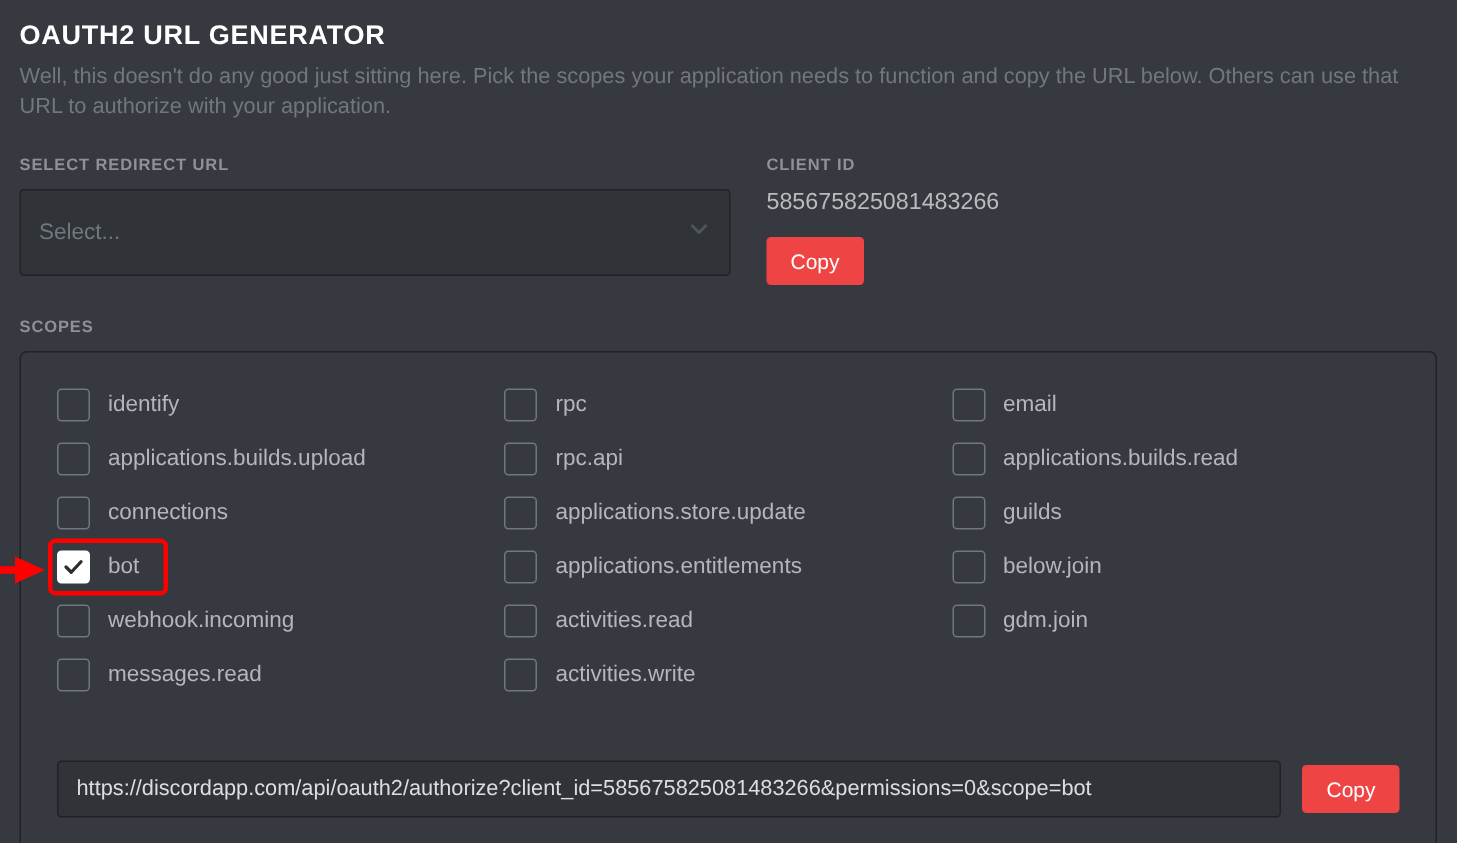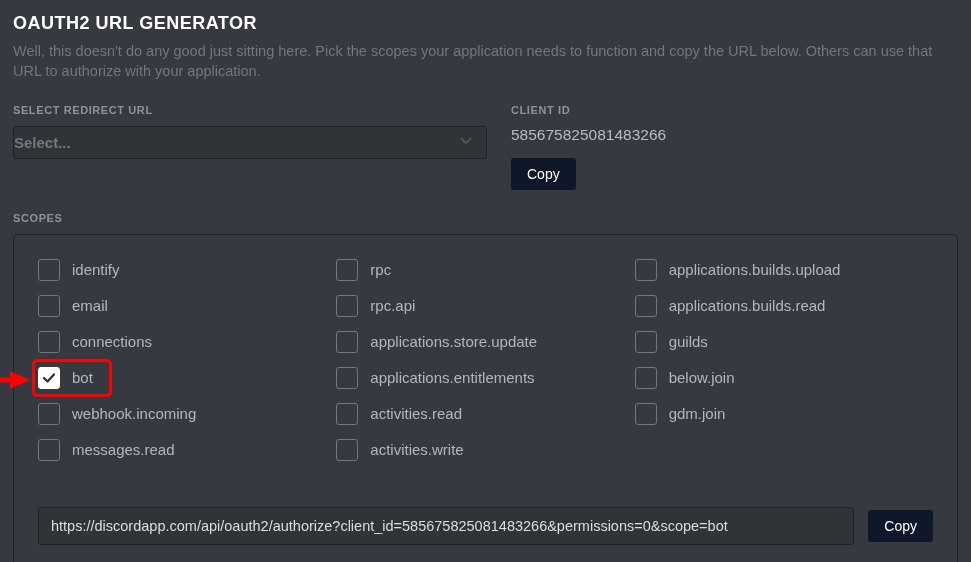--- a/index.html
+++ b/index.html
@@ -39,26 +39,25 @@
     font-weight: 700;
     letter-spacing: 0.6px;
     text-transform: uppercase;
     margin-bottom: 10px;
   }
   .select-box {
     position: relative;
     background: #303338;
     border: 1px solid #202225;
     border-radius: 3px;
-    height: 33px;
-    display: flex;
-    align-items: center;
-    padding: 0 0;
+    height: 58px;
+    display: flex;
+    align-items: center;
+    padding: 0 12px;
     cursor: pointer;
-    font-weight: bold;
   }
   .select-placeholder {
     color: #72767d;
     font-size: 15px;
   }
   .chevron {
     position: absolute;
     right: 14px;
     top: 50%;
     transform: translateY(-50%);
@@ -66,21 +65,21 @@
   }
   .client-id-value {
     color: #b9bbbe;
     font-size: 15.5px;
     margin-bottom: 14px;
   }
   .btn {
     display: inline-flex;
     align-items: center;
     justify-content: center;
-    background: #0f172a;
+    background: #ef4444;
     color: #fff;
     border: none;
     border-radius: 3px;
     font-size: 14px;
     height: 32px;
     padding: 0 16px;
     cursor: pointer;
   }
   .scopes-panel {
     border: 1px solid #202225;
@@ -186,25 +185,25 @@
       <div class="scope">
         <span class="cbox"></span>
         <span class="scope-label">identify</span>
       </div>
       <div class="scope">
         <span class="cbox"></span>
         <span class="scope-label">rpc</span>
       </div>
       <div class="scope">
         <span class="cbox"></span>
+        <span class="scope-label">email</span>
+      </div>
+      <div class="scope">
+        <span class="cbox"></span>
         <span class="scope-label">applications.builds.upload</span>
-      </div>
-      <div class="scope">
-        <span class="cbox"></span>
-        <span class="scope-label">email</span>
       </div>
       <div class="scope">
         <span class="cbox"></span>
         <span class="scope-label">rpc.api</span>
       </div>
       <div class="scope">
         <span class="cbox"></span>
         <span class="scope-label">applications.builds.read</span>
       </div>
       <div class="scope">

